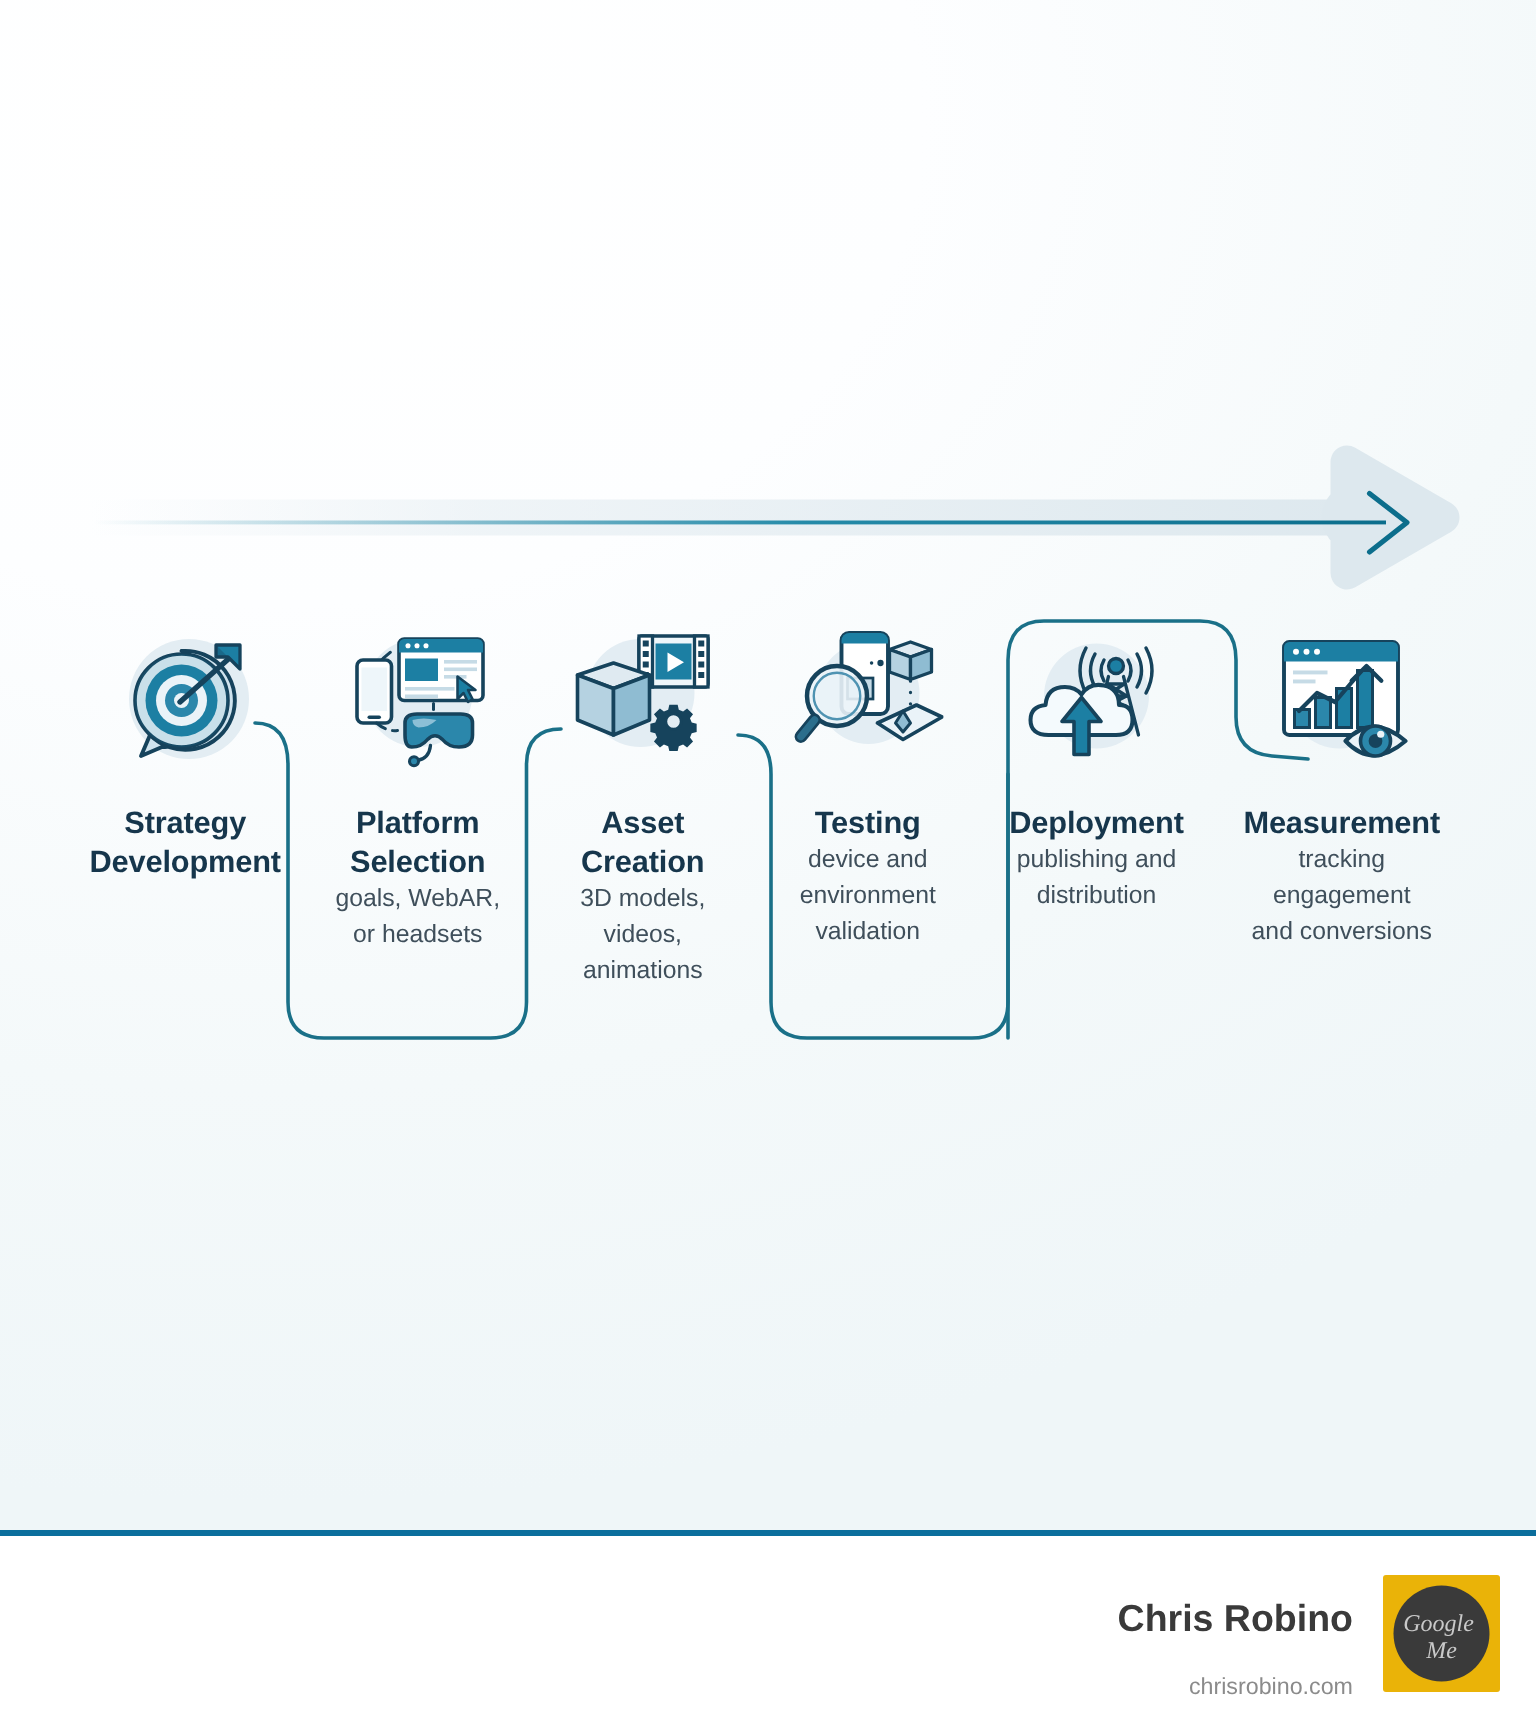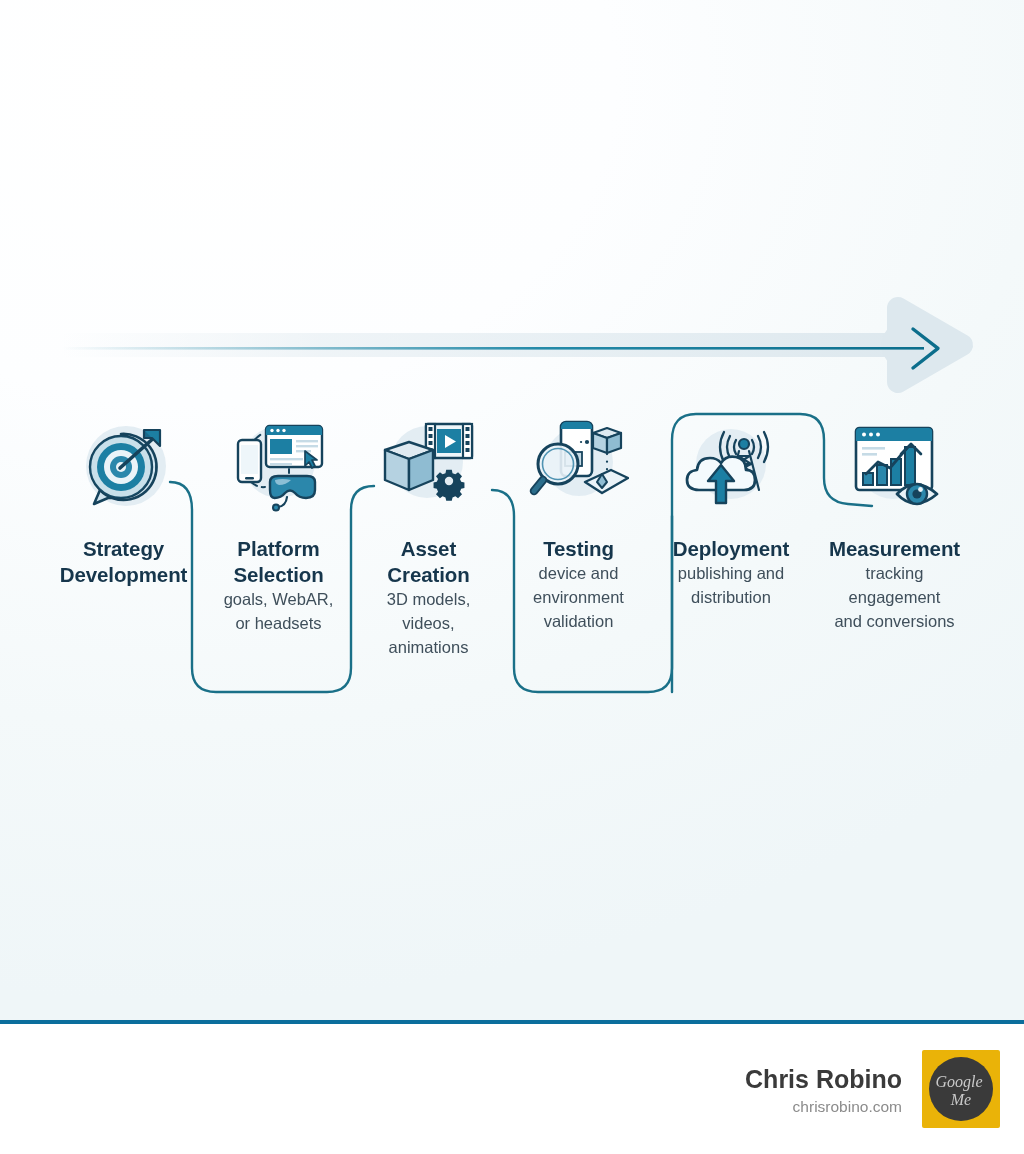--- a/index.html
+++ b/index.html
@@ -66,21 +66,21 @@
   #footer {
     position:absolute; left:0; top:1024px; width:1024px; height:130px;
     background:#ffffff;
   }
   #footer-inner {
     position:absolute; right:24px; top:26px;
     display:flex; align-items:flex-start; gap:20px;
   }
   .brand-text { text-align:right; padding-top:14px; }
   .brand-name { font-size:25px; font-weight:bold; color:#3a3a3a; line-height:1.2; }
-  .brand-url  { font-size:15.5px; color:#8b8b8b; line-height:1.45; margin-top:2px; }
+  .brand-url  { font-size:15.5px; color:#8b8b8b; line-height:1.45; margin-top:20px; }
   .brand-logo {
     width:78px; height:78px; background:#eab308;
     display:flex; align-items:center; justify-content:center;
     border-radius:2px;
   }
 </style>
 </head>
 <body>
 
 <div id="page">

